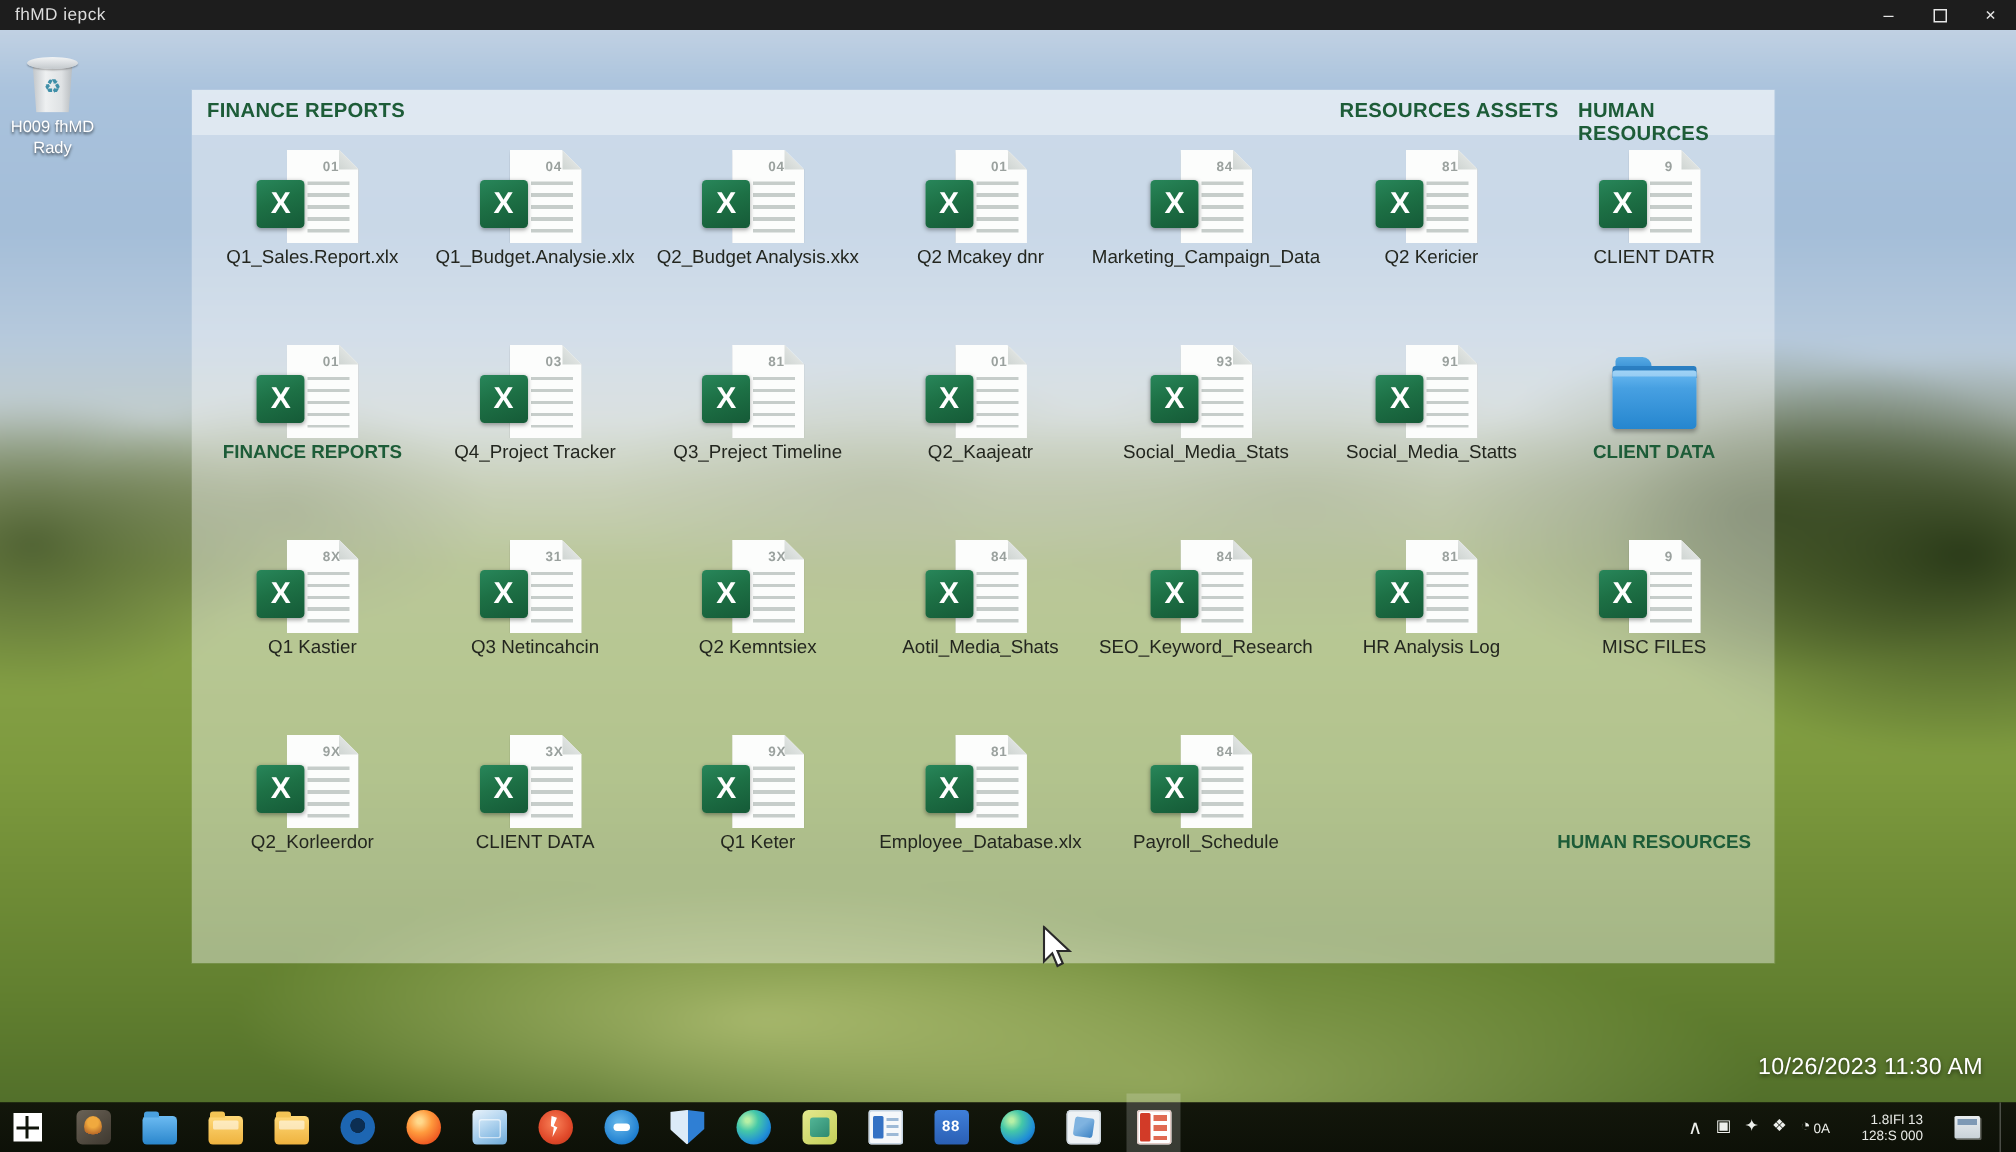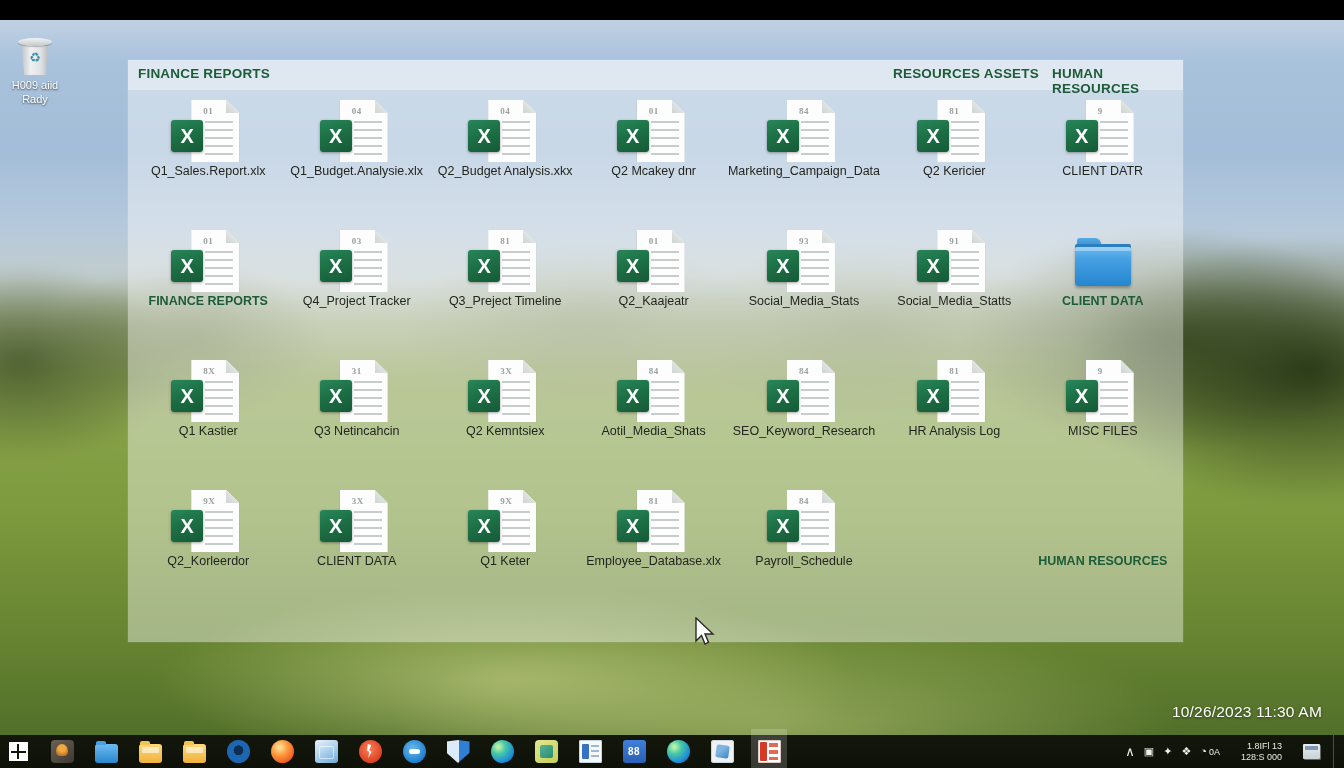--- a/index.html
+++ b/index.html
@@ -62,21 +62,21 @@
   .cell.green .lbl { color:#1d5c38; font-weight:700; }
   .cell .ic { width:78px; height:64px; position:relative; margin-top:10px; }
   .cell .ic.ghost { visibility:hidden; }
 
   
   .page { position:absolute; left:22px; top:0; width:48px; height:62px; background:#fcfdfc;
     clip-path:polygon(0 0, calc(100% - 13px) 0, 100% 13px, 100% 100%, 0 100%);
     box-shadow:0 1px 3px rgba(0,0,0,.28); }
   .page .fold { position:absolute; top:0; right:0; width:13px; height:13px;
     background:linear-gradient(to bottom left, transparent 49%, #dfe3e1 50%, #cfd5d2 100%); }
-  .page .tag { position:absolute; top:6px; left:12px; font-size:9px; font-weight:600; color:#9aa19e; letter-spacing:.5px;font-family:Liberation Serif, serif; }
+  .page .tag { position:absolute; top:6px; left:24px; font-size:9px; font-weight:600; color:#9aa19e; letter-spacing:.5px; }
   .page .plines { position:absolute; left:14px; right:6px; top:21px; height:34px;
     background:repeating-linear-gradient(#c6cdca 0 2.5px, transparent 2.5px 8px); }
   .badge { position:absolute; left:2px; top:20px; width:32px; height:32px; border-radius:3px;
     background:linear-gradient(160deg,#28865a,#1d7045 45%,#155a37); display:flex; align-items:center;
     justify-content:center; color:#fff; font-weight:700; font-size:20px;
     box-shadow:0 1px 3px rgba(0,0,0,.35); }
 
   
   .folder { position:absolute; left:11px; top:8px; width:56px; height:48px; }
   .folder .f-tab { position:absolute; left:2px; top:0; width:24px; height:11px;
@@ -156,32 +156,42 @@
   #tray-window { width:17px; height:15px; background:linear-gradient(#e9edf0,#c9d2d8); border-radius:1px;
     position:relative; box-shadow:1px 1px 0 rgba(255,255,255,.35); }
   #tray-window::after { content:""; position:absolute; left:2px; top:2px; right:2px; height:4px; background:#7e99b5; }
   #peek { width:5px; height:33px; border-left:1px solid rgba(255,255,255,.25); margin-left:4px; }
 </style>
 </head>
 <body>
 
 <div id="stage">
 
+  <div id="titlebar">
+    <span class="t-title">fhMD iepck</span>
+    <div class="t-controls">
+      <span class="t-btn">–</span>
+      <span class="t-btn">
+          <span class="maxbox"></span>
+        </span>
+      <span class="t-btn">×</span>
+    </div>
+  </div>
 
   <div id="desktop">
     <div id="bg"></div>
 
     <div id="recycle">
       <div class="bin">
         <div class="bin-body"></div>
         <div class="bin-rim"></div>
         <div class="bin-glyph">♻</div>
       </div>
       <div class="rb-label">
-        <div>H009 aiid</div>
+        <div>H009 fhMD</div>
         <div>Rady</div>
       </div>
     </div>
 
     <div id="panel">
       <div class="head-strip"></div>
       <div class="sec-head" id="head-finance">FINANCE REPORTS</div>
       <div class="sec-head" id="head-marketing">RESOURCES ASSETS</div>
       <div class="sec-head" id="head-hr">HUMAN RESOURCES</div>
       <div id="icon-grid">

